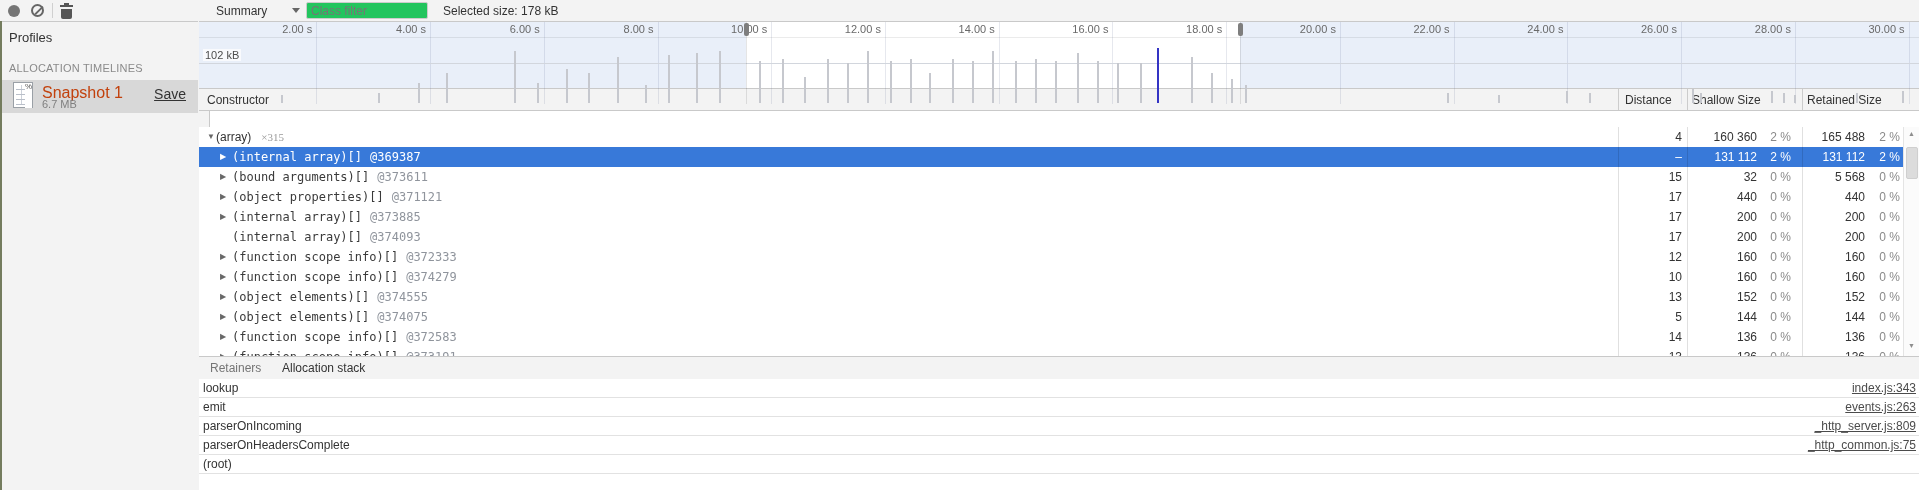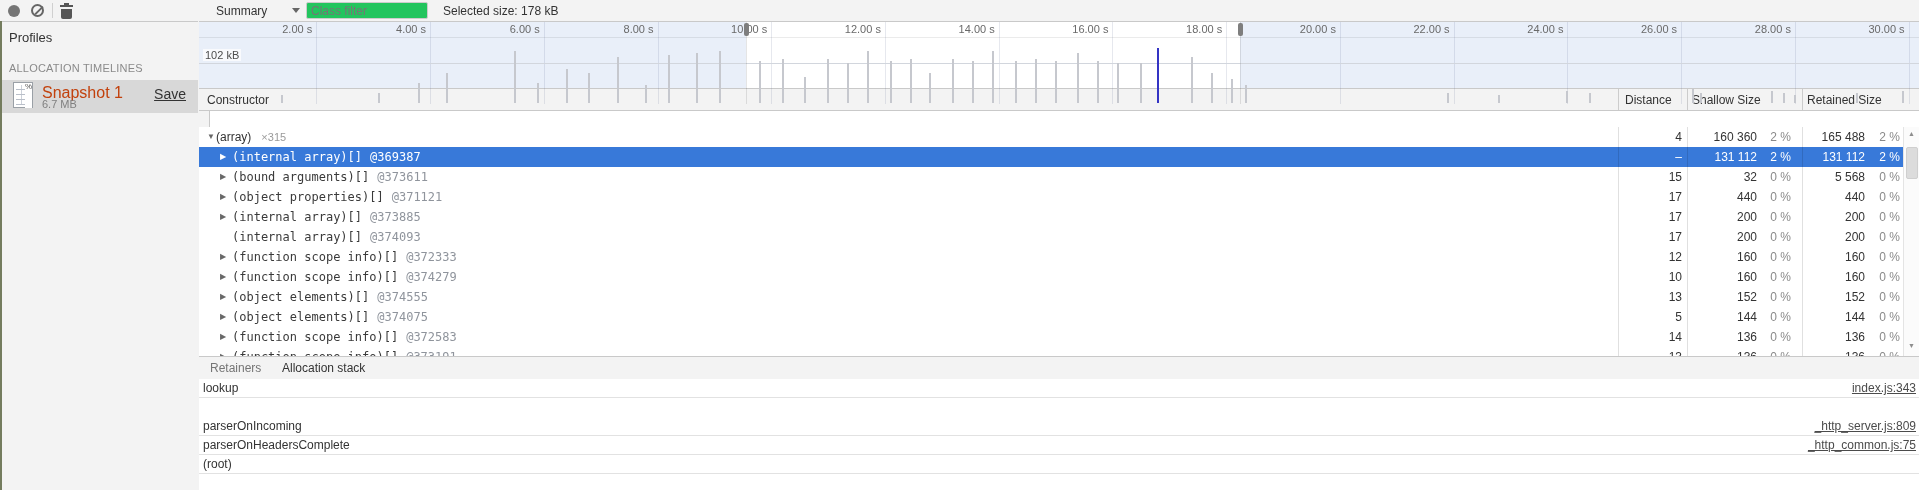--- a/index.html
+++ b/index.html
@@ -53,21 +53,21 @@
   .grid-header{left:199px;top:88px;width:1720px;height:23px;background:#f3f3f3;border-top:1px solid #c9c9c9;border-bottom:1px solid #c9c9c9;box-sizing:border-box;}
   .grid-header .col{position:absolute;top:4px;color:#333;cursor:pointer;}
   .hdiv{position:absolute;top:0;width:1px;height:21px;background:#ccc;}
   .grid-body{left:199px;top:127px;width:1720px;height:229px;background:#fff;overflow:hidden;}
   .grow{position:absolute;left:0;width:1704px;height:20px;cursor:default;}
   .grow.sel{background:#3879d9;}
   .arw{position:absolute;top:0;line-height:20px;font-size:8px;color:#686868;width:10px;z-index:2;cursor:pointer;}
   .ncell{position:absolute;top:0;line-height:20px;white-space:nowrap;}
   .mono{font-family:"DejaVu Sans Mono",monospace;font-size:12px;color:#3a3a3a;}
   .rootname{font-size:12px;color:#333;}
-  .cnt{font-size:11px;color:#9a9a9a;margin-left:10px;}
+  .cnt{font-size:11px;color:#9a9a9a;margin-left:10px;font-family:Liberation Serif, serif;}
   .oid{font-family:"DejaVu Sans Mono",monospace;font-size:12px;color:#8f949c;margin-left:8px;}
   .num,.pct{position:absolute;top:0;text-align:right;line-height:20px;font-size:12px;}
   .num{color:#333;}
   .pct{color:#8a8a8a;}
   .dist{left:1419px;width:64px;}
   .shn{left:1488px;width:70px;}
   .shp{left:1558px;width:34px;}
   .ren{left:1603px;width:63px;}
   .rep{left:1666px;width:35px;}
   .grow.sel .num,.grow.sel .pct,.grow.sel .mono,.grow.sel .oid,.grow.sel .arw,.grow.sel .rootname,.grow.sel .cnt{color:#fff;}
@@ -346,20 +346,24 @@
     <div class="tab inactive" style="left:11px">Retainers</div>
     <div class="tab active" style="left:83px">Allocation stack</div>
     <div class="tab-underline"></div>
   </div>
 
   <div class="abs frames" id="frames">
       <div class="frame" style="top:0px">
         <span class="fn">lookup</span>
         <span class="flink">index.js:343</span>
       </div>
+      <div class="frame" style="top:19px">
+        <span class="fn">emit</span>
+        <span class="flink">events.js:263</span>
+      </div>
       <div class="frame" style="top:38px">
         <span class="fn">parserOnIncoming</span>
         <span class="flink">_http_server.js:809</span>
       </div>
       <div class="frame" style="top:57px">
         <span class="fn">parserOnHeadersComplete</span>
         <span class="flink">_http_common.js:75</span>
       </div>
       <div class="frame" style="top:76px">
         <span class="fn">(root)</span>

